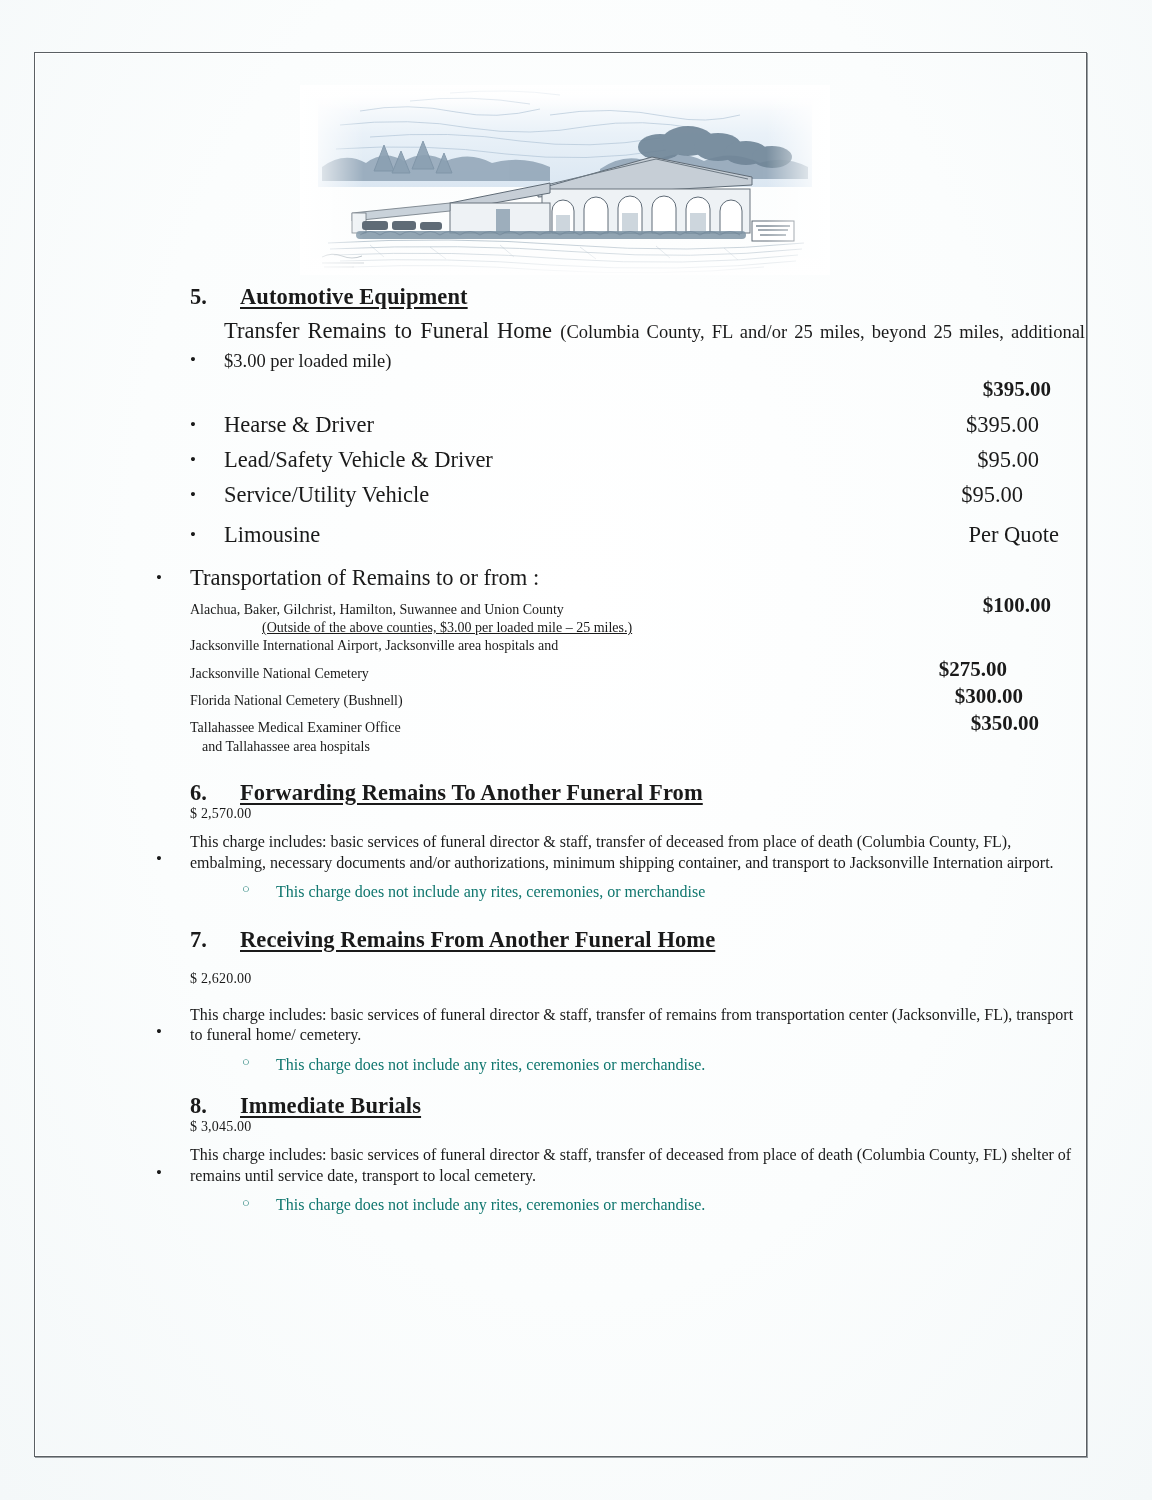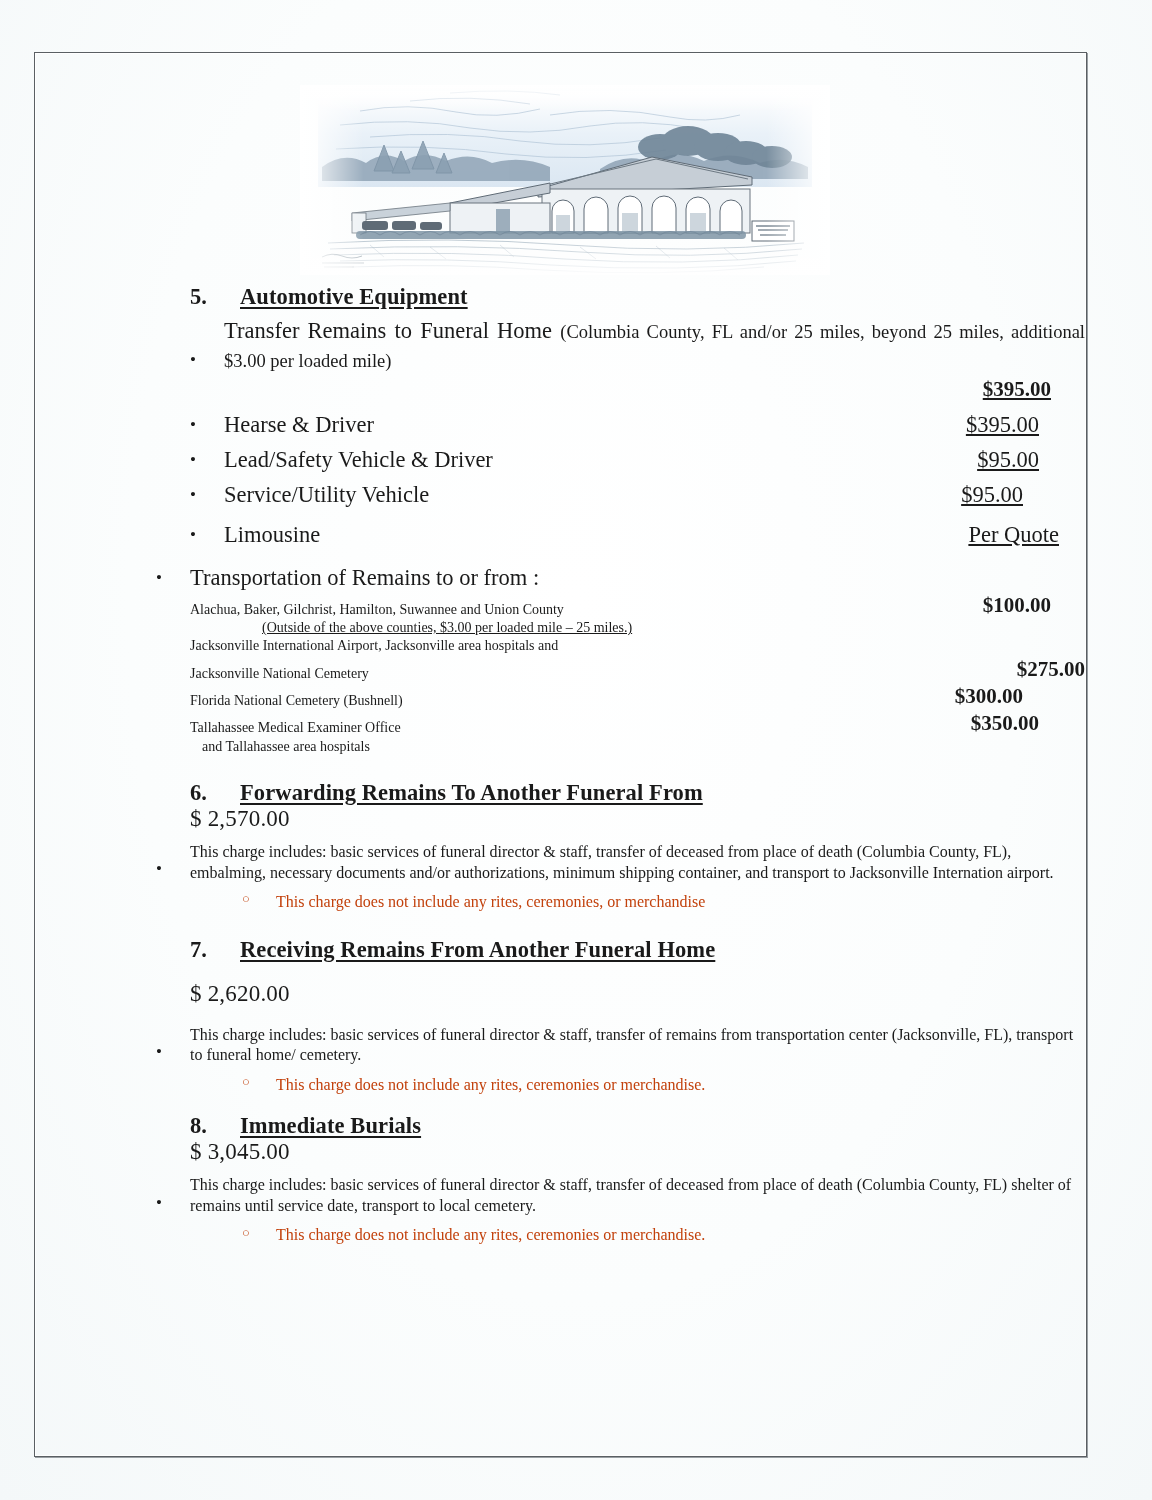--- a/index.html
+++ b/index.html
@@ -72,21 +72,21 @@
     font-weight: bold;
     margin-left: 156px;
     letter-spacing: 0.1px;
   }
   .sec-num { width: 28px; flex: none; }
   .sec-title { text-decoration: underline; text-underline-offset: 2.5px; margin-left: 22px; }
 
   
   .sec-price {
     margin-left: 156px;
-    font-size: 23px;
+    font-size: 14px;
     letter-spacing: 0.2px;
   }
 
   
   .row {
     display: flex;
     align-items: flex-end;
     font-size: 22.5px;
     line-height: 1.30;
   }
@@ -112,44 +112,44 @@
   
   .lvl1 { margin-left: 122px; }  
   .lvl2 { margin-left: 156px; }  
   .lvl3 { margin-left: 208px; }  
 
   .sml { font-size: 18.5px; }
   .justify { text-align: justify; }
 
   .price-plain { font-weight: normal; font-size: 22.5px; }
 
-  .red { color: #c2410c; }
+  .red { color: #0f766e; }
 
   .ind-line { font-size: 14px; line-height: 1.30; }
   .ind-line-indent { padding-left: 72px; text-decoration: underline; }
 
   .note-p {
     font-size: 16px;
     line-height: 1.30;
   }
 
   .spacer-6  { height: 6px; }
   .spacer-10 { height: 10px; }
   .spacer-14 { height: 14px; }
   .spacer-18 { height: 18px; }
   .spacer-24 { height: 24px; }
 
   
-  .p-w-200 { width: 200px; text-decoration: underline; }
+  .p-w-200 { width: 200px; }
   .p-w-178 { width: 178px; }
   .p-pad-r-18 { padding-right: 26px; }
   .p-pad-r-34 { padding-right: 34px; }
   .p-pad-r-46 { padding-right: 46px; }
   .p-pad-r-62 { padding-right: 62px; }
-  .p-pad-r-78 { }
+  .p-pad-r-78 { padding-right: 78px; }
 </style>
 </head>
 <body>
 
 <div class="scan-sheet"></div>
 
 <div class="page-frame"></div>
 
 <div class="content">
 

